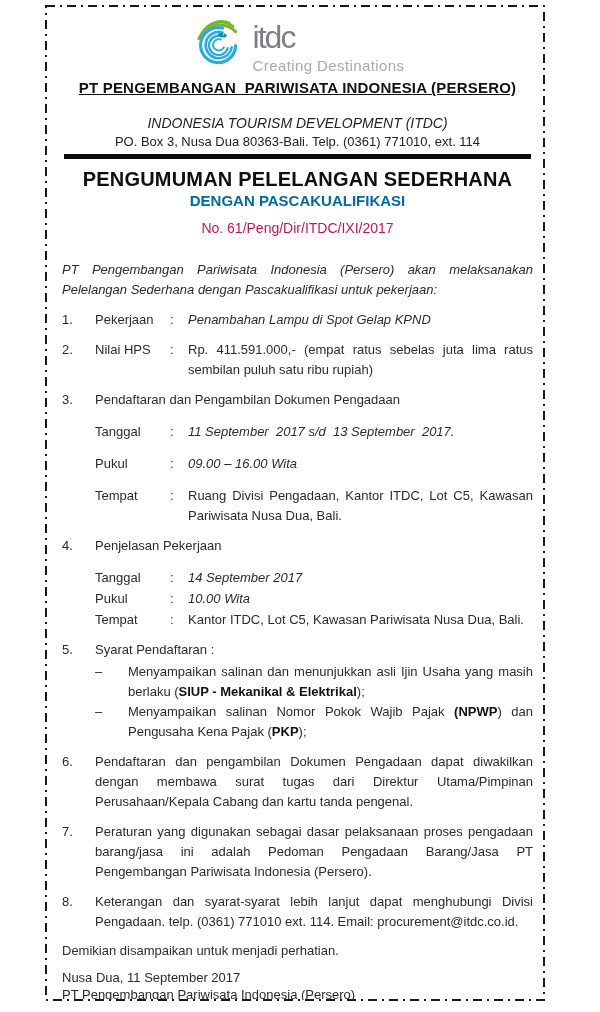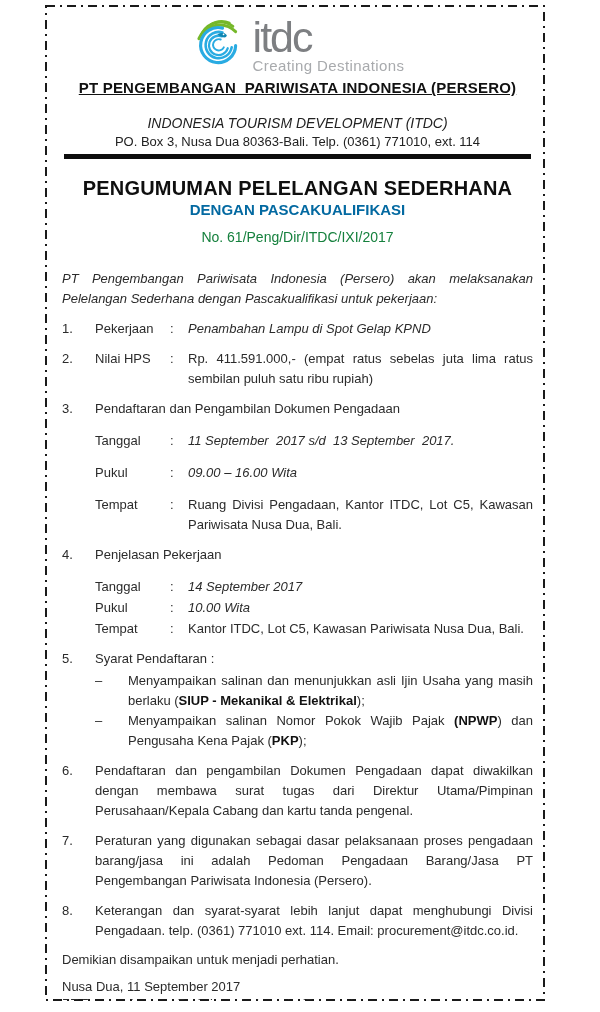--- a/index.html
+++ b/index.html
@@ -16,36 +16,36 @@
     position: absolute;
     left: 46px; top: 6px;
     width: 498px; height: 994px;
     padding: 8px 11px 0 16px;
     overflow: hidden;
   }
   
   .logo-row { display: flex; justify-content: center; align-items: center; height: 62px; }
   .logo-text-col { display: flex; flex-direction: column; margin-left: 6px; }
   .logo-wordmark {
-    font-size: 43px; line-height: 40px; font-weight: 500;
+    font-size: 32px; line-height: 40px; font-weight: 500;
     color: #7d7f82; letter-spacing: -2px;
   }
   .logo-tagline { font-size: 15px; color: #a8aaad; letter-spacing: .4px; margin-top: 0; }
   .company-name {
     text-align: center; font-weight: bold; font-size: 15px; line-height: 19px;
     letter-spacing: .2px; color: #111;
     text-decoration: underline; white-space: pre-wrap; margin-top: 2px;
   }
   .english-name { text-align: center; font-style: italic; font-size: 14px; line-height: 17px; margin-top: 18px; color: #222; }
   .address-line { text-align: center; font-size: 13px; line-height: 16px; margin-top: 2px; color: #222; }
   .divider-bar { height: 5px; background: #0d0d0d; margin: 4px 2px 0 2px; }
   
-  .title-1 { text-align: center; font-weight: bold; font-size: 20px; line-height: 23px; margin-top: 18px; color: #0f0f0f; letter-spacing: .2px; }
+  .title-1 { text-align: center; font-weight: bold; font-size: 20px; line-height: 23px; margin-top: 9px; color: #0f0f0f; letter-spacing: .2px; }
   .title-2 { text-align: center; font-weight: bold; font-size: 15px; line-height: 17px; margin-top: 1px; color: #0369a1; }
-  .title-no { text-align: center; font-size: 14px; line-height: 17px; margin-top: 11px; color: #15803d; }
+  .title-no { text-align: center; font-size: 14px; line-height: 17px; margin-top: 11px; color: #be185d; }
   
   .body-text { font-size: 13px; line-height: 20px; }
   .para { text-align: justify; margin-top: 23px; font-style: italic; }
   .item { display: flex; margin-top: 10px; }
   .item-no { flex: 0 0 33px; }
   .item-body { flex: 1; min-width: 0; }
   .kv { display: flex; }
   .kv .k { flex: 0 0 75px; }
   .kv .c { flex: 0 0 18px; }
   .kv .v { flex: 1; text-align: justify; }

